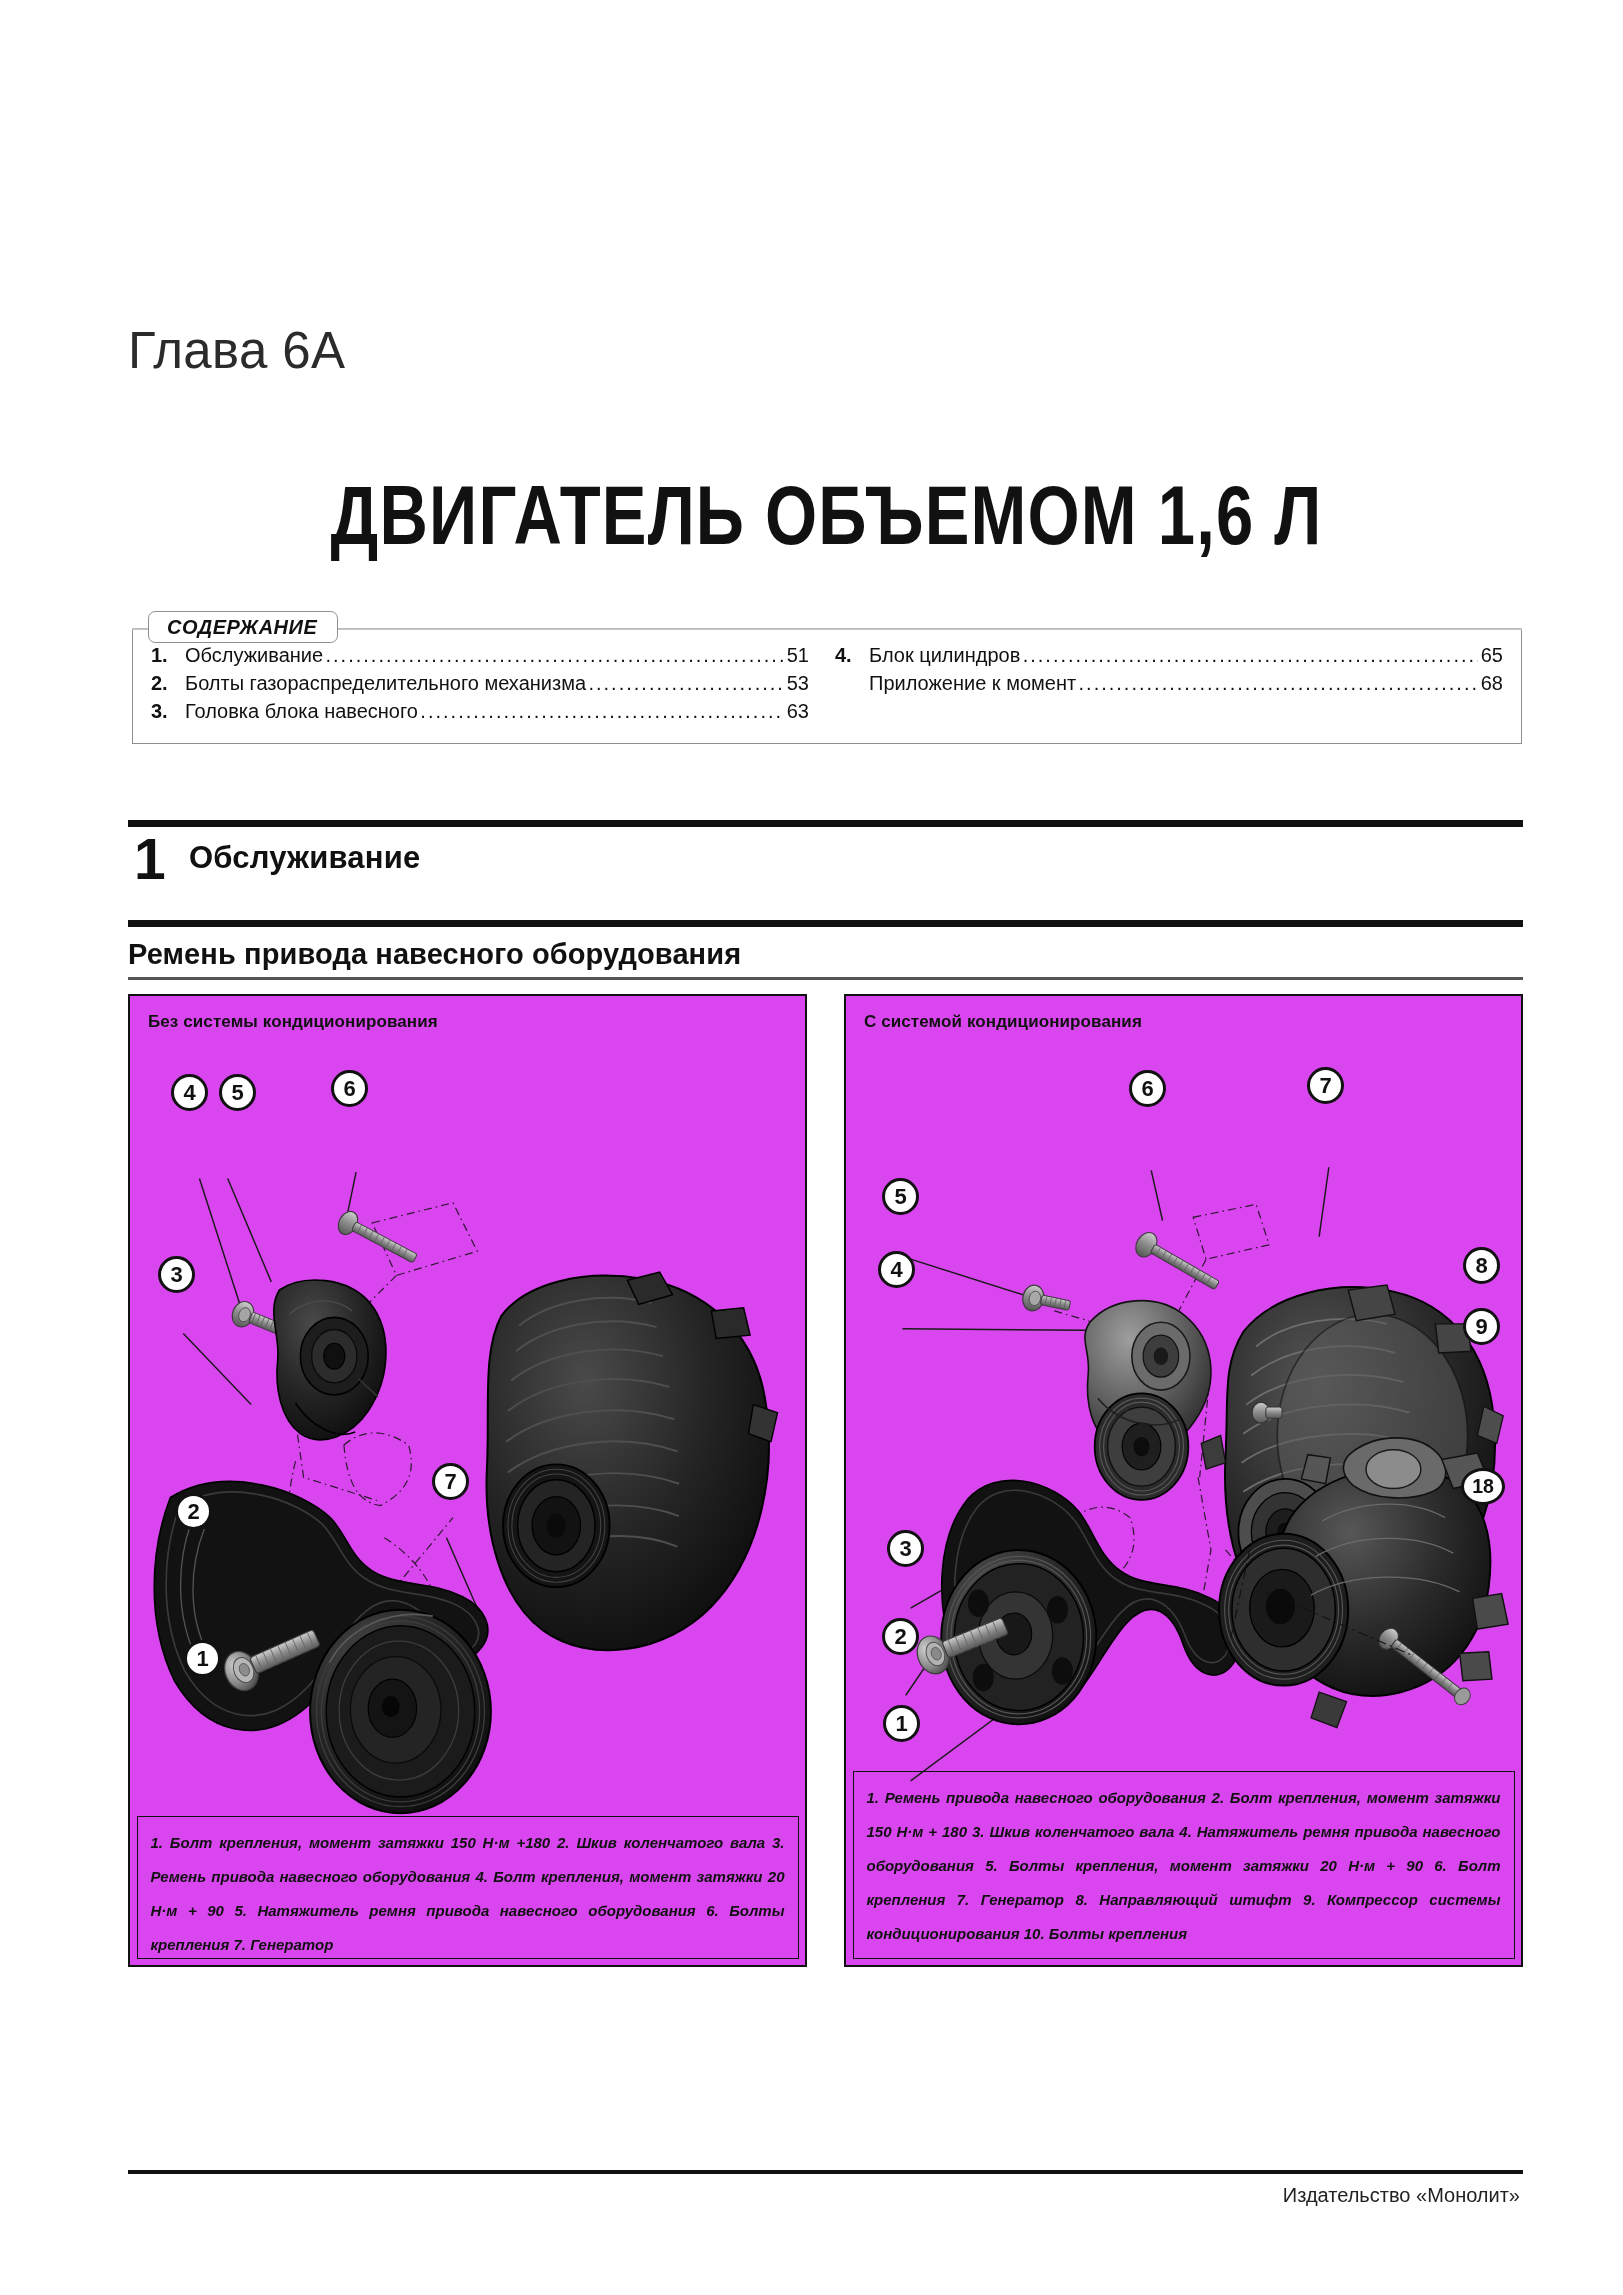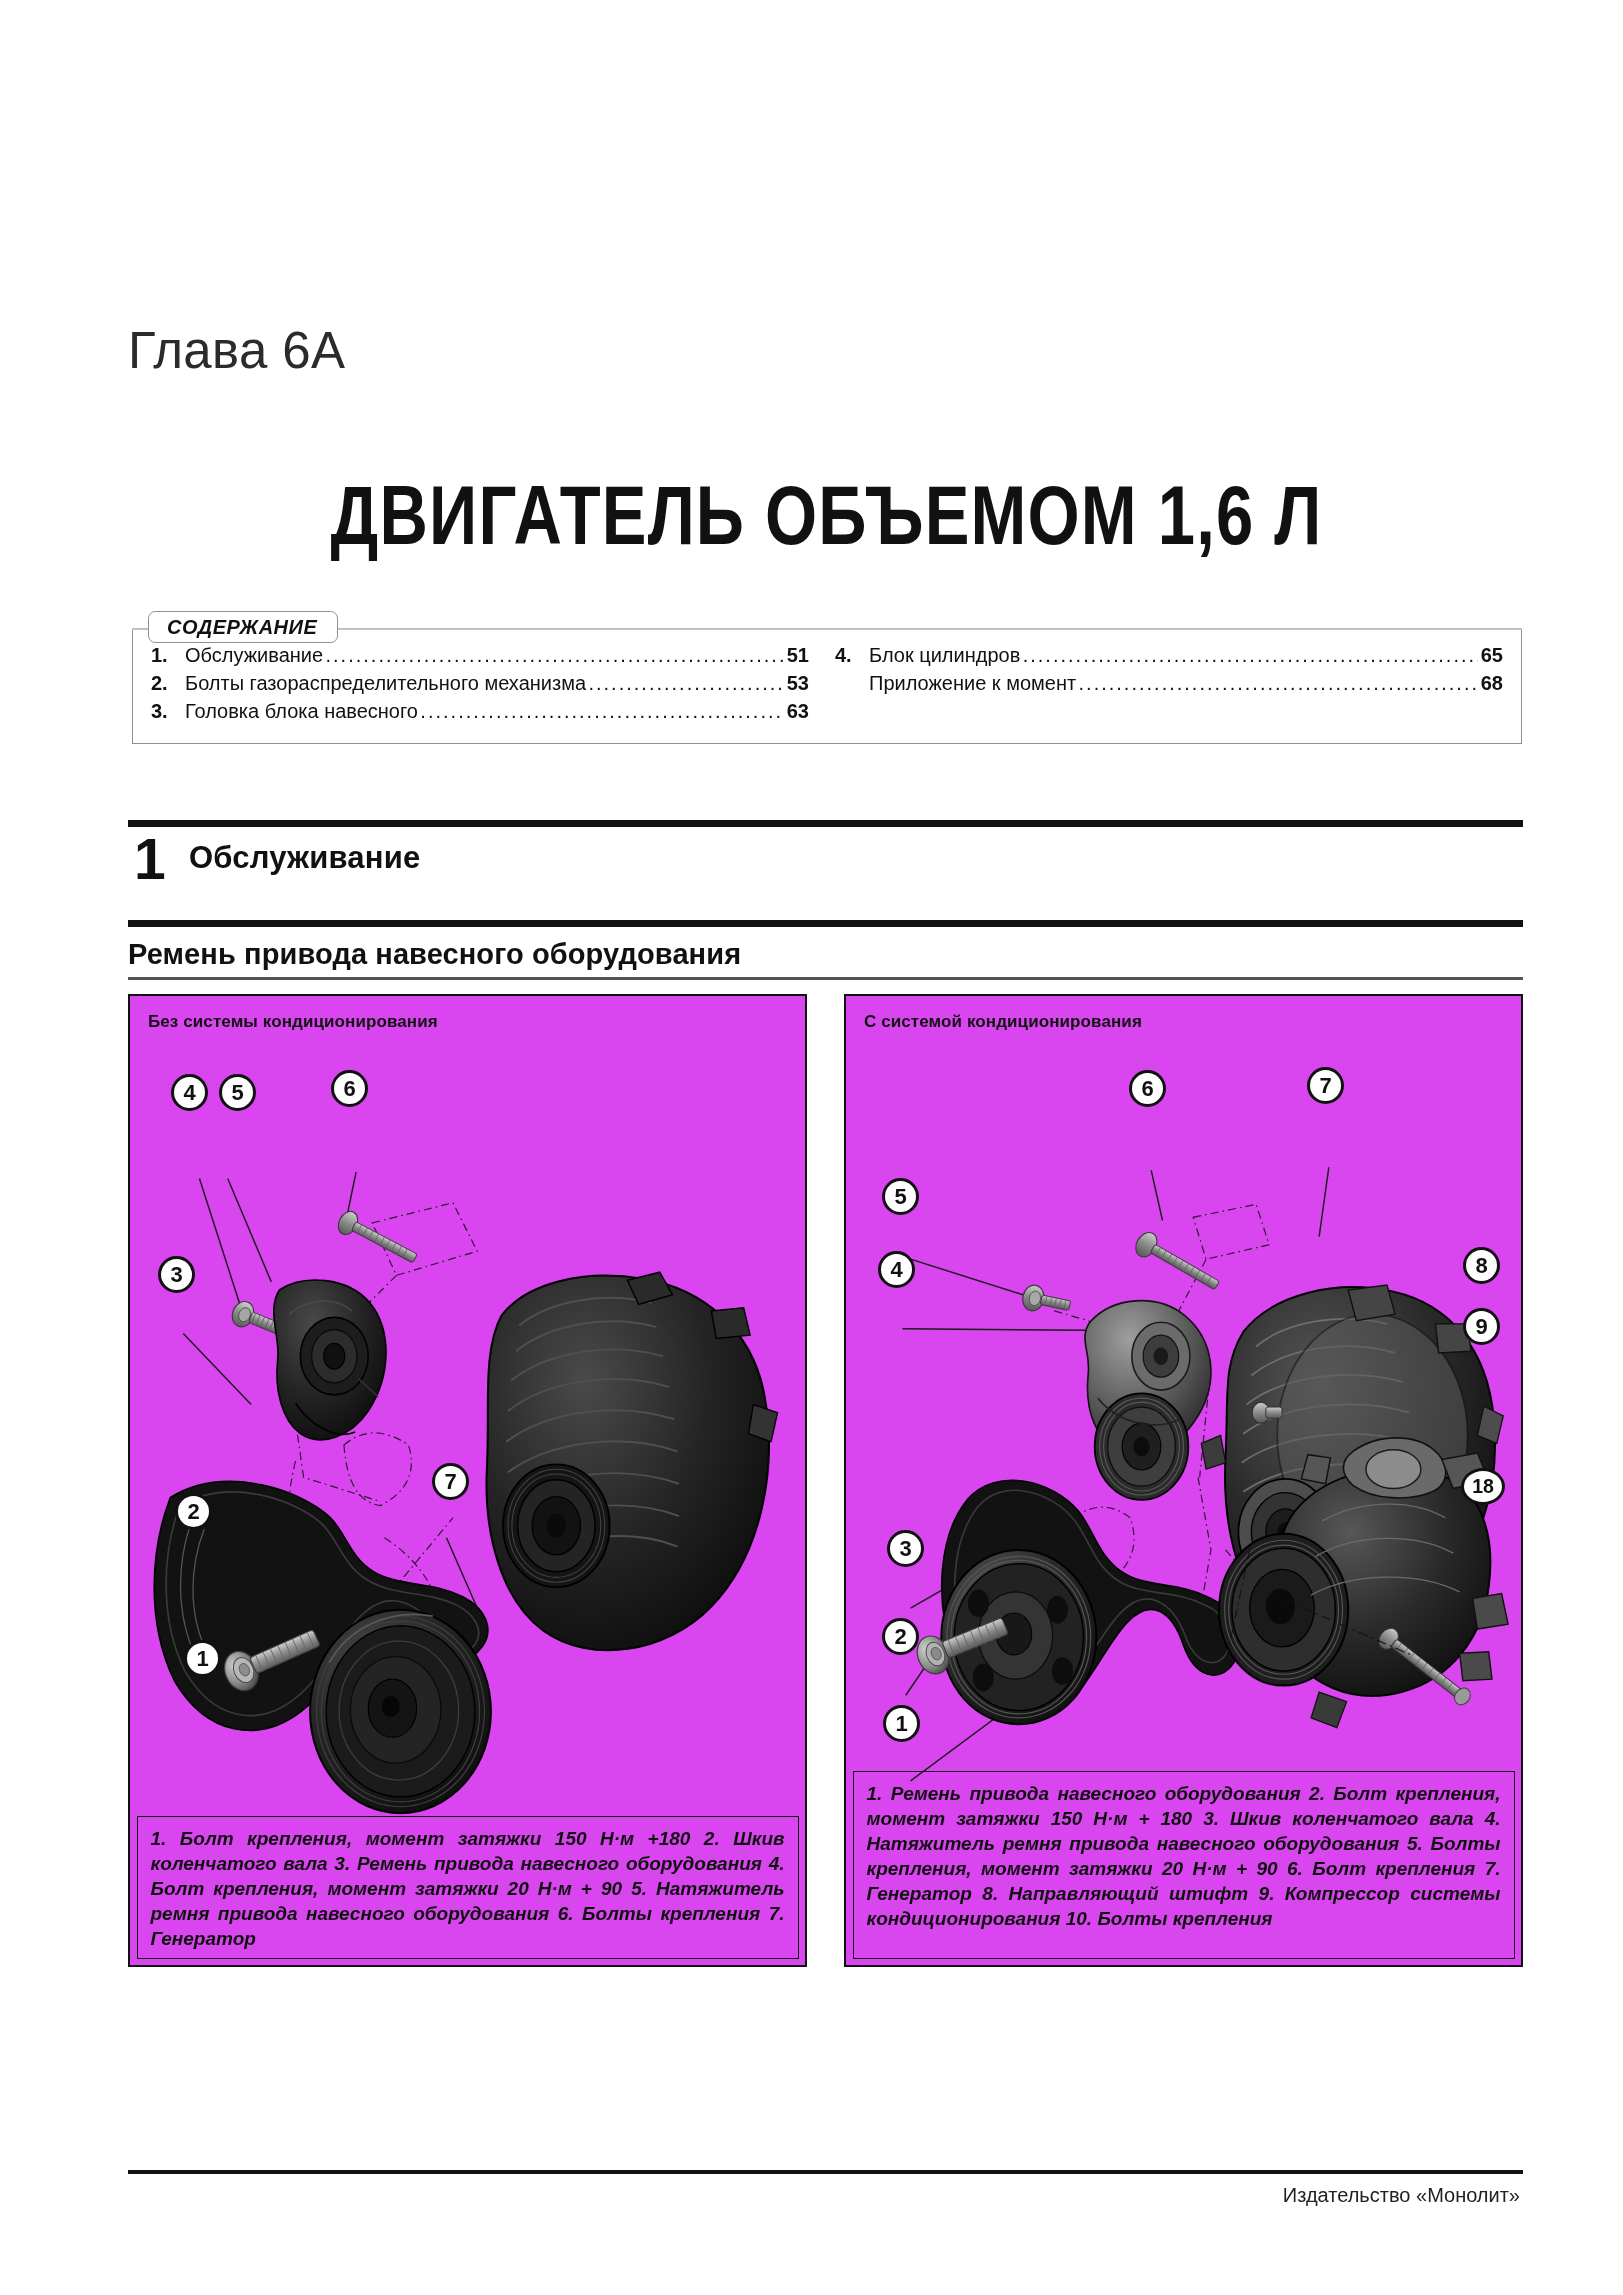--- a/index.html
+++ b/index.html
@@ -112,21 +112,21 @@
   .toc-text { font-weight: 400; }
   .toc-dots {
     flex: 1 1 auto;
     overflow: hidden;
     white-space: nowrap;
     margin: 0 2.4px;
     letter-spacing: 2px;
     font-size: 20px;
     color: #111111;
   }
-  .toc-page { font-weight: 700; }
+  .toc-page { font-weight: 400; }
 
   
   .rule-thick {
     position: absolute;
     background: #111111;
   }
   .sec-rule-top {
     left: 116px; top: 820px; width: 1395px; height: 7.3px;
   }
   .sec-rule-bottom {
@@ -201,22 +201,22 @@
     width: 100%;
     bottom: 0;
   }
   .panel-caption {
     position: absolute;
     left: 6.5px;
     right: 6.5px;
     bottom: 6.5px;
     border: 1.6px solid #111111;
     padding: 9.7px 13px 11.4px 13px;
-    font-size: 19px;
-    line-height: 25px;
+    font-size: 15px;
+    line-height: 34px;
     font-style: italic;
     font-weight: 700;
     color: #111111;
     text-align: justify;
   }
   .panel-caption .cn { font-weight: 700; font-style: italic; }
   .panel-caption .ct { font-weight: 600; font-style: italic; }
 
   .caption-left  { height: 143px; }
   .caption-right { height: 188px; }

